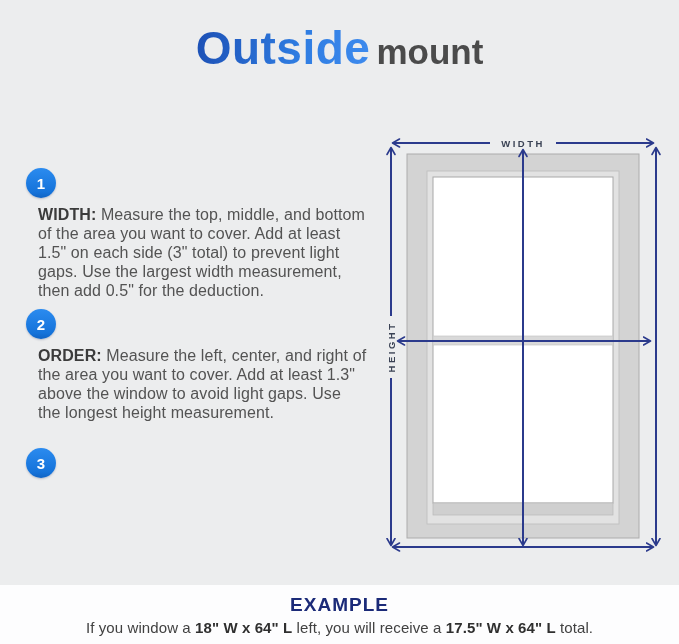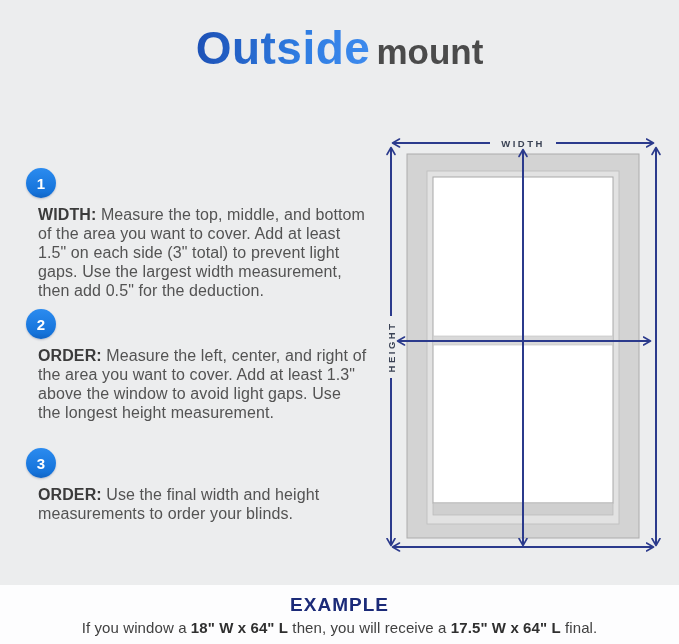--- a/index.html
+++ b/index.html
@@ -72,21 +72,20 @@
     <p class="step-text"><b>WIDTH:</b><span> Measure the top, middle, and bottom of the area you want to cover. Add at least 1.5" on each side (3" total) to prevent light gaps. Use the largest width measurement, then add 0.5" for the deduction.</span></p>
   </div>
 
   <div class="step step-2">
     <div class="step-circle">2</div>
     <p class="step-text"><b>ORDER:</b><span> Measure the left, center, and right of the area you want to cover. Add at least 1.3" above the window to avoid light gaps. Use the longest height measurement.</span></p>
   </div>
 
   <div class="step step-3">
     <div class="step-circle">3</div>
-    <p class="step-text"><b>ORDER:</b><span> Use the final width and height measurements to order your blinds.</span></p>
   </div>
 
   <svg class="diagram" width="292" height="430" viewBox="0 0 292 430" xmlns="http://www.w3.org/2000/svg">
     <defs>
       <marker id="ah" markerWidth="12" markerHeight="12" refX="7.5" refY="5" orient="auto-start-reverse" markerUnits="userSpaceOnUse">
         <path d="M1,1 L8,5 L1,9" fill="none" stroke="#2b3a8c" stroke-width="1.6" stroke-linecap="round" stroke-linejoin="round"></path>
       </marker>
     </defs>
 
     <g>
@@ -114,17 +113,17 @@
       <line x1="18" y1="211" x2="270" y2="211" marker-start="url(#ah)" marker-end="url(#ah)"></line>
     </g>
 
     <text class="dim-label" x="143" y="16.5" text-anchor="middle">WIDTH</text>
     <text class="dim-label" x="0" y="0" text-anchor="middle" transform="translate(14.5,217) rotate(-90)">HEIGHT</text>
   </svg>
 
   <div class="footer">
     <div class="example-heading">EXAMPLE</div>
     <div class="example-line">
-      <span>If you window a </span><b>18" W x 64" L</b><span> then, you will receive a </span><b>17.5" W x 64" L</b><span> final.</span>
+      <span>If you window a </span><b>18" W x 64" L</b><span> left, you will receive a </span><b>17.5" W x 64" L</b><span> total.</span>
     </div>
   </div>
 
 </div>
 
 </body></html>

